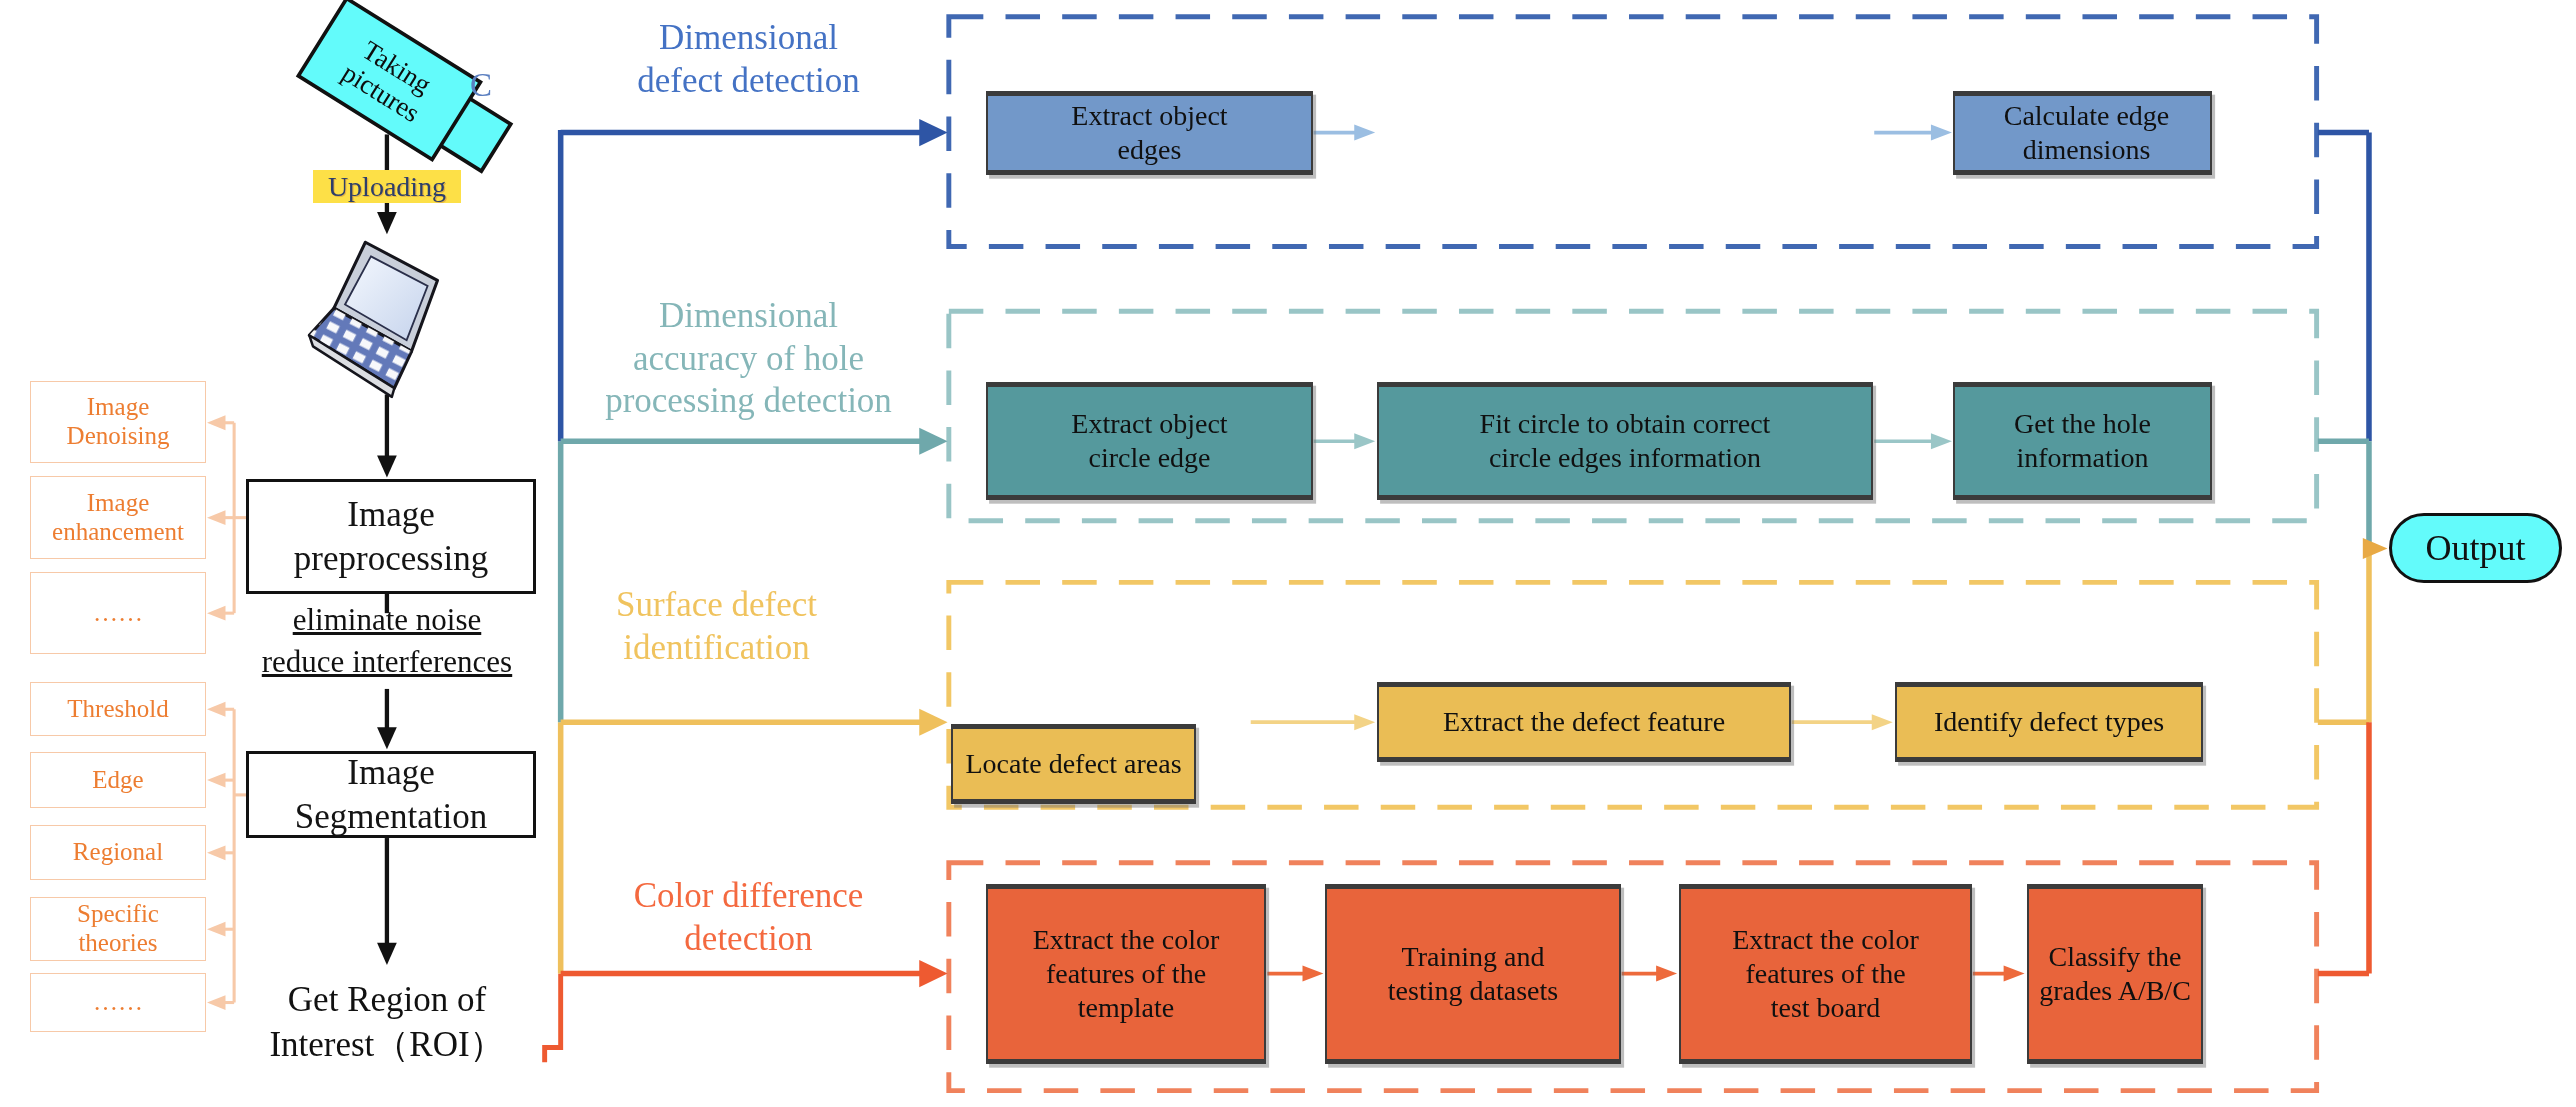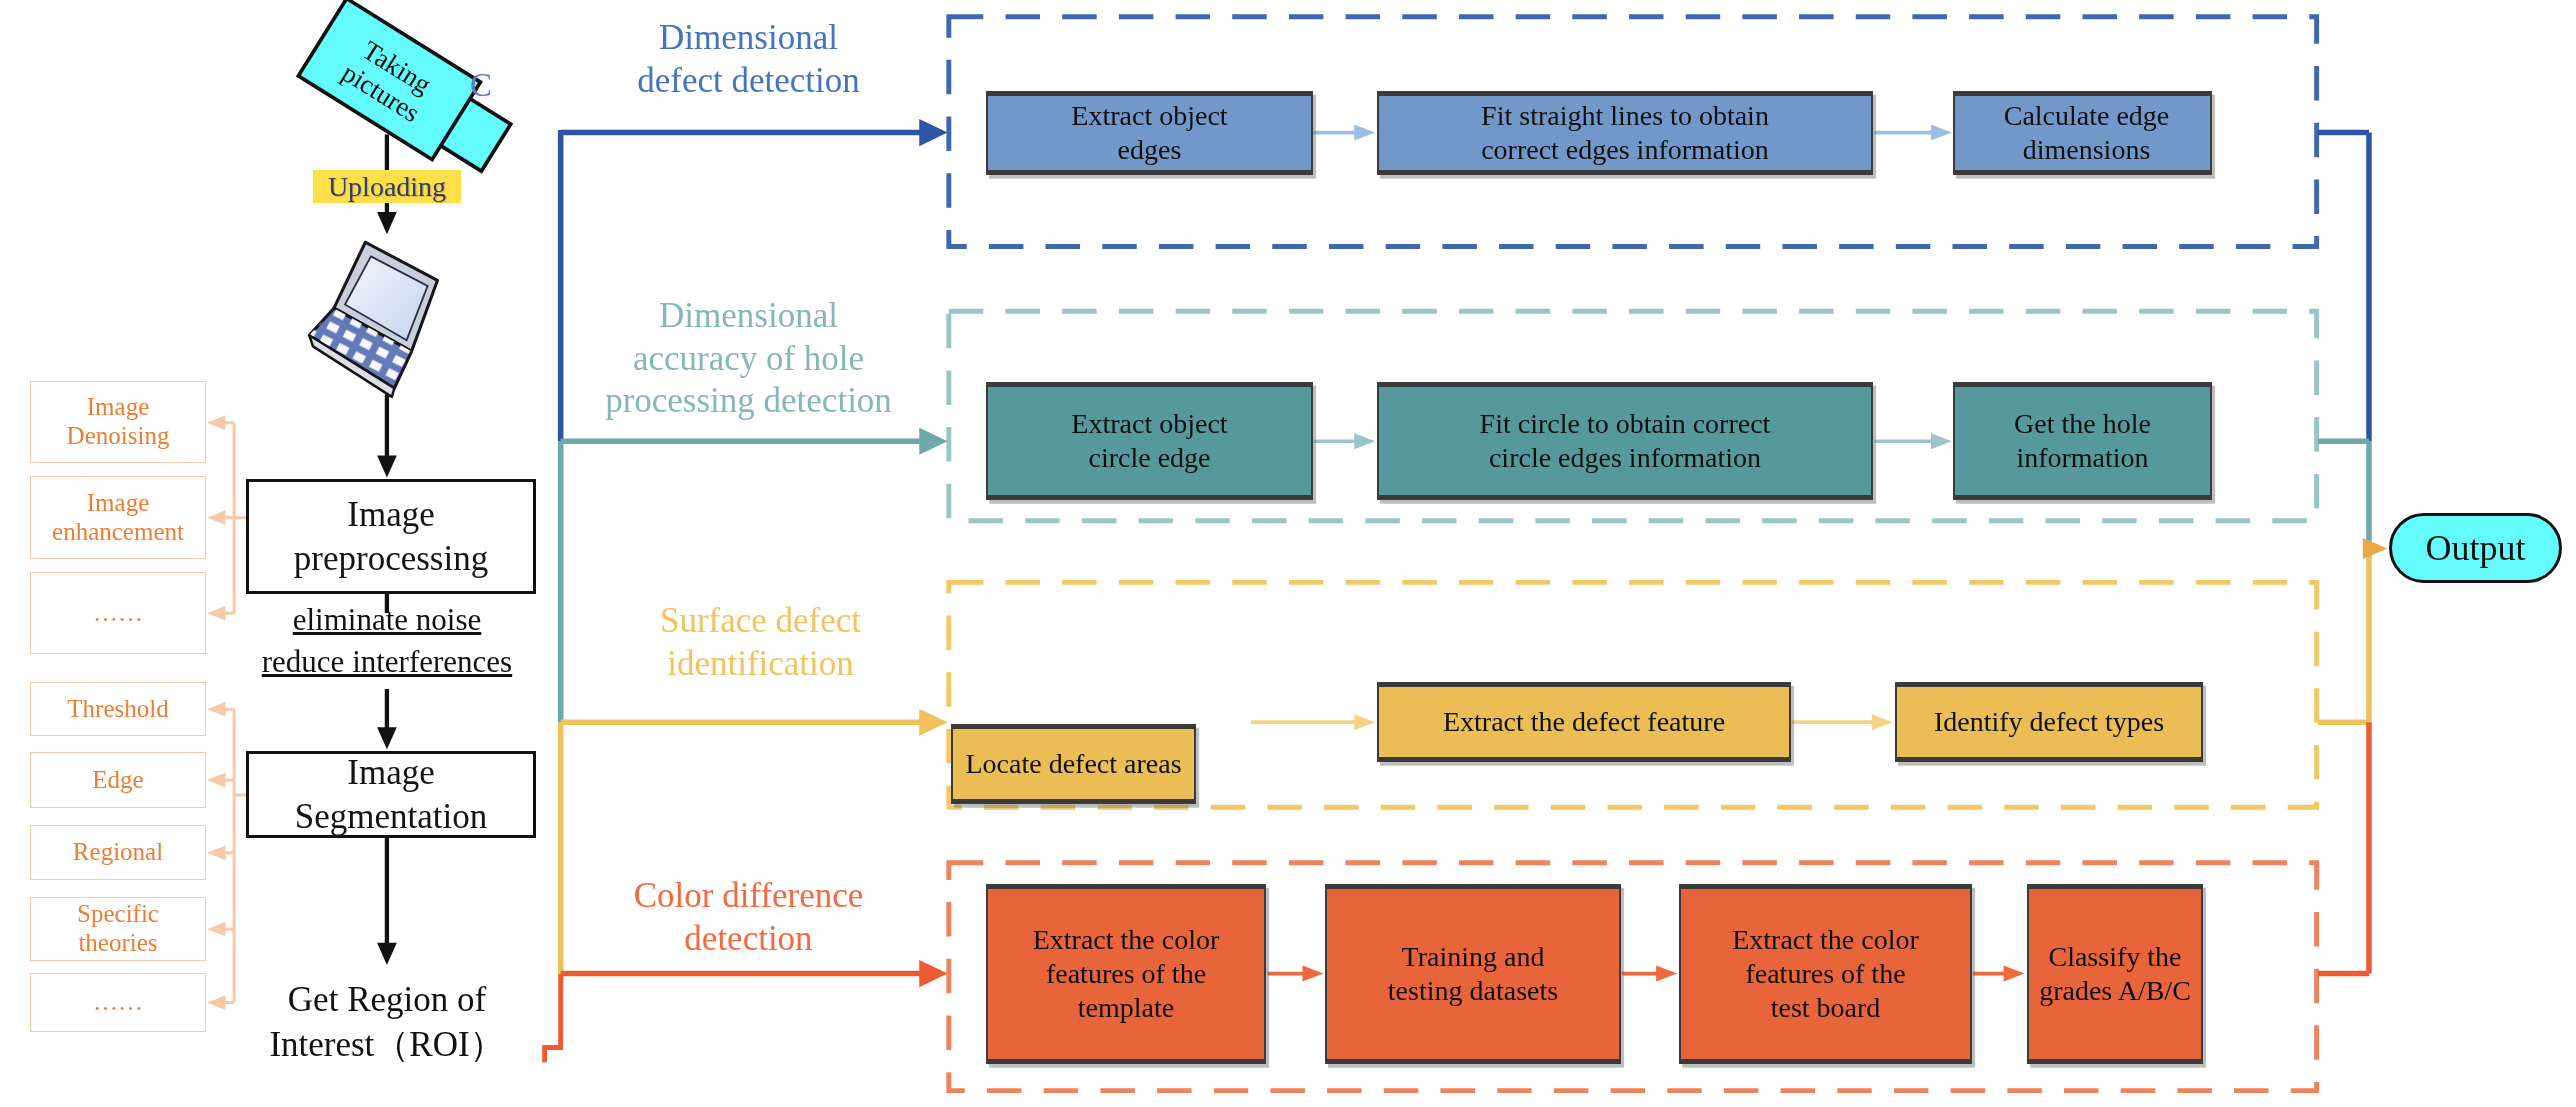--- a/index.html
+++ b/index.html
@@ -221,29 +221,27 @@
     <div class="abs cc sidebox" style="left:30px;top:825px;width:176px;height:55px;">Regional</div>
     <div class="abs cc sidebox pre" style="left:30px;top:897px;width:176px;height:64px;">Specific
 theories</div>
     <div class="abs cc sidebox" style="left:30px;top:973px;width:176px;height:59px;">……</div>
 
     <div class="abs cc rowlabel lbl-blue pre" style="left:576px;top:17px;width:345px;">Dimensional
 defect detection</div>
     <div class="abs cc rowlabel lbl-teal pre" style="left:576px;top:295px;width:345px;">Dimensional
 accuracy of hole
 processing detection</div>
-    <div class="abs cc rowlabel lbl-gold pre" style="left:588px;top:584px;width:345px;margin-top:16px;">Surface defect
+    <div class="abs cc rowlabel lbl-gold pre" style="left:544px;top:584px;width:345px;">Surface defect
 identification</div>
     <div class="abs cc rowlabel lbl-orange pre" style="left:576px;top:875px;width:345px;">Color difference
 detection</div>
 
     <div class="abs cc stepbox fill-blue pre" style="left:986px;top:91px;width:327px;height:84px;">Extract object
 edges</div>
-    <div class="abs cc stepbox fill-blue pre" style="left:1377px;top:91px;width:496px;height:84px;">Fit straight lines to obtain
-correct edges information</div>
     <div class="abs cc stepbox fill-blue pre" style="left:1953px;top:91px;width:259px;height:84px;padding-left:8px;">Calculate edge
 dimensions</div>
 
     <div class="abs cc stepbox fill-teal pre" style="left:986px;top:382px;width:327px;height:118px;">Extract object
 circle edge</div>
     <div class="abs cc stepbox fill-teal pre" style="left:1377px;top:382px;width:496px;height:118px;">Fit circle to obtain correct
 circle edges information</div>
     <div class="abs cc stepbox fill-teal pre" style="left:1953px;top:382px;width:259px;height:118px;">Get the hole
 information</div>
 

